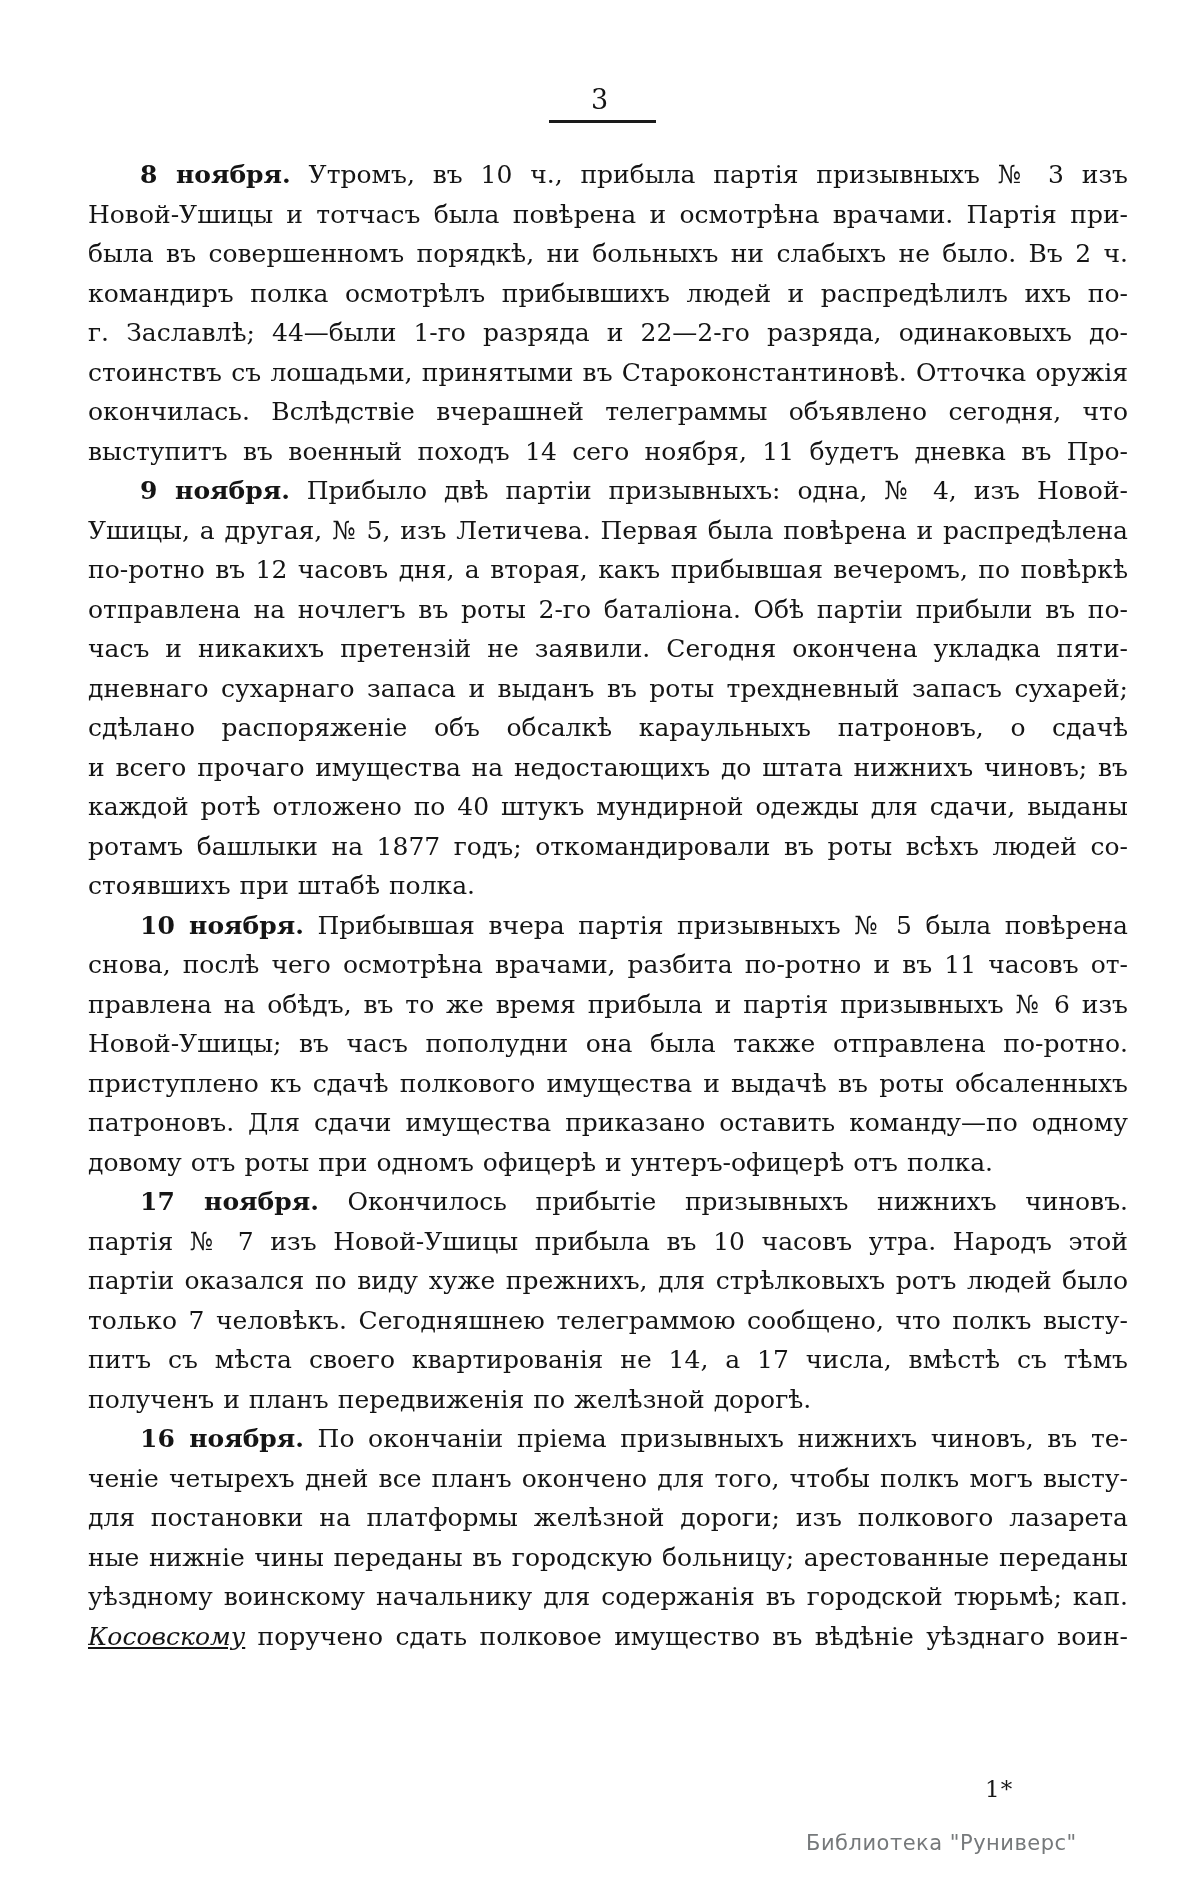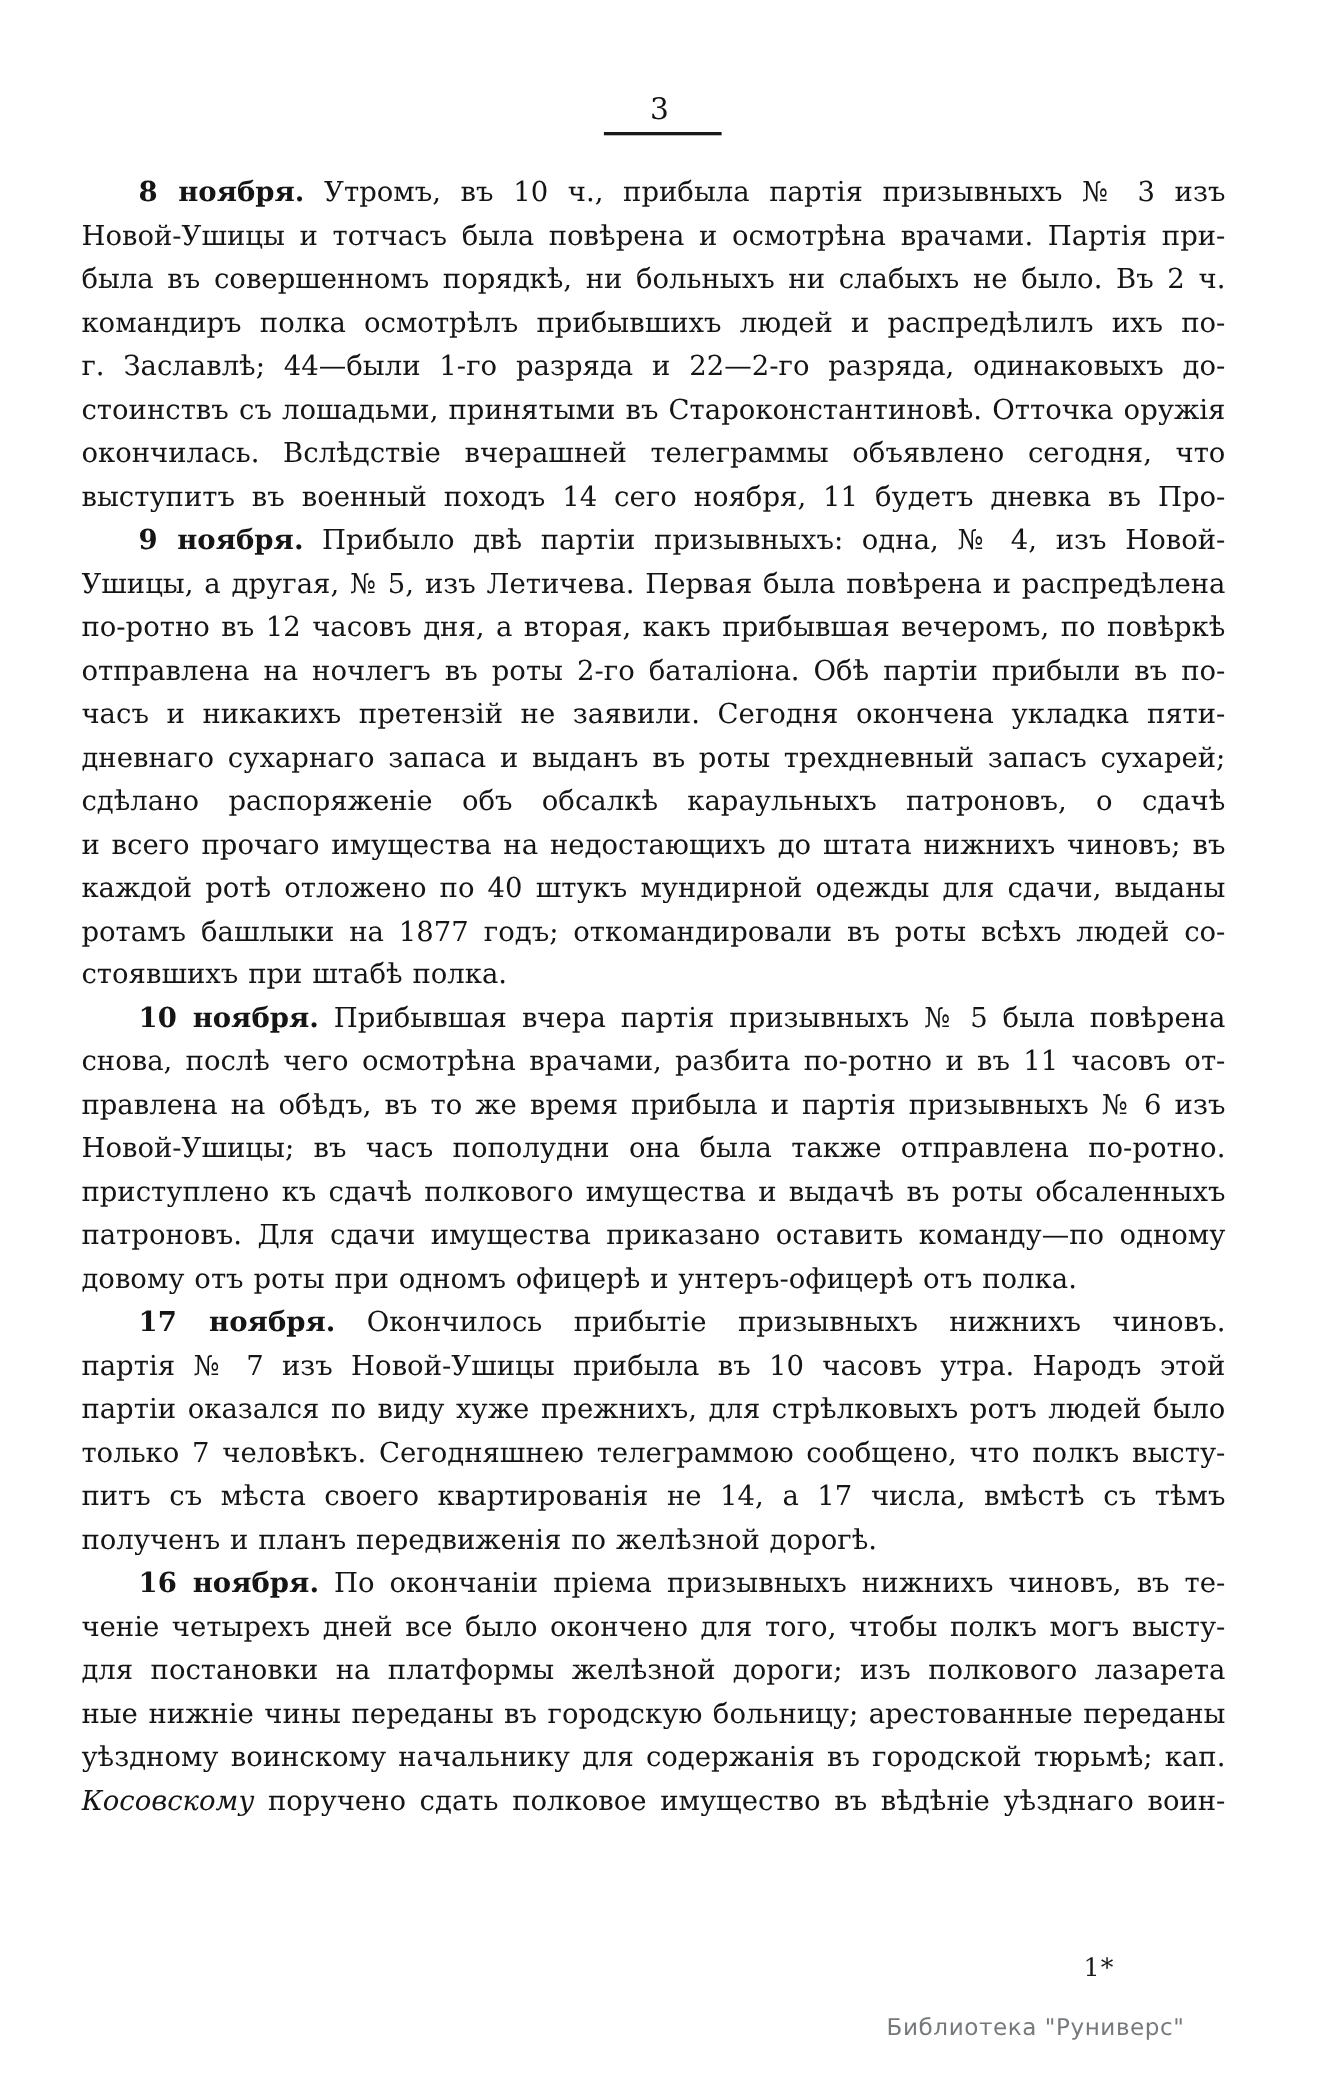--- a/index.html
+++ b/index.html
@@ -17,33 +17,33 @@
     position: absolute; top: 84px; left: 0; width: 1200px;
     text-align: center; font-size: 27px; letter-spacing: 1px;
     color: #141414;
   }
   .pagenum-rule {
     position: absolute; top: 120px; left: 549px;
     width: 107px; height: 3px; background: #1a1a1a;
   }
 
   .textblock {
-    position: absolute; left: 74px; top: 155px; width: 1040px;
+    position: absolute; left: 88px; top: 155px; width: 1040px;
     font-size: 25px; color: #151515;
   }
   .entry { margin: 0; padding: 0; }
   .line {
     line-height: 39.5px; height: 39.5px; overflow: hidden;
     text-align: justify; text-align-last: justify;
     word-spacing: 1px;
   }
   .line.first { text-indent: 52px; }
   .line.endline { text-align-last: left; }
   .date { font-weight: bold; }
-  .lead-italic { font-style: italic; }
+  .lead-italic { font-style: italic; text-decoration: underline; }
 
   .sigmark {
     position: absolute; left: 985px; top: 1776px;
     font-size: 23px; color: #181818; letter-spacing: 1px;
   }
   .watermark {
     position: absolute; left: 806px; top: 1831px;
     font-family: "DejaVu Sans", sans-serif;
     font-size: 21px; color: #76797b; letter-spacing: 0.5px;
   }
@@ -90,21 +90,21 @@
       <div class="entry">
         <div class="line first"><span class="date">17 ноября.</span> Окончилось прибытіе призывныхъ нижнихъ чиновъ. Послѣдняя</div>
         <div class="line">партія № 7 изъ Новой-Ушицы прибыла въ 10 часовъ утра. Народъ этой</div>
         <div class="line">партіи оказался по виду хуже прежнихъ, для стрѣлковыхъ ротъ людей было</div>
         <div class="line">только 7 человѣкъ. Сегодняшнею телеграммою сообщено, что полкъ высту-</div>
         <div class="line">питъ съ мѣста своего квартированія не 14, а 17 числа, вмѣстѣ съ тѣмъ</div>
         <div class="line endline">полученъ и планъ передвиженія по желѣзной дорогѣ.</div>
       </div>
       <div class="entry">
         <div class="line first"><span class="date">16 ноября.</span> По окончаніи пріема призывныхъ нижнихъ чиновъ, въ те-</div>
-        <div class="line">ченіе четырехъ дней все было окончено для того, чтобы полкъ могъ высту-</div>
+        <div class="line">ченіе четырехъ дней все планъ окончено для того, чтобы полкъ могъ высту-</div>
         <div class="line">для постановки на платформы желѣзной дороги; изъ полкового лазарета боль-</div>
         <div class="line">ные нижніе чины переданы въ городскую больницу; арестованные переданы</div>
         <div class="line">уѣздному воинскому начальнику для содержанія въ городской тюрьмѣ; кап.</div>
         <div class="line"><span class="lead-italic">Косовскому</span> поручено сдать полковое имущество въ вѣдѣніе уѣзднаго воин-</div>
       </div>
     </div>
   <div class="sigmark">1*</div>
   <div class="watermark">Библиотека "Руниверс"</div>
 </div>
 

